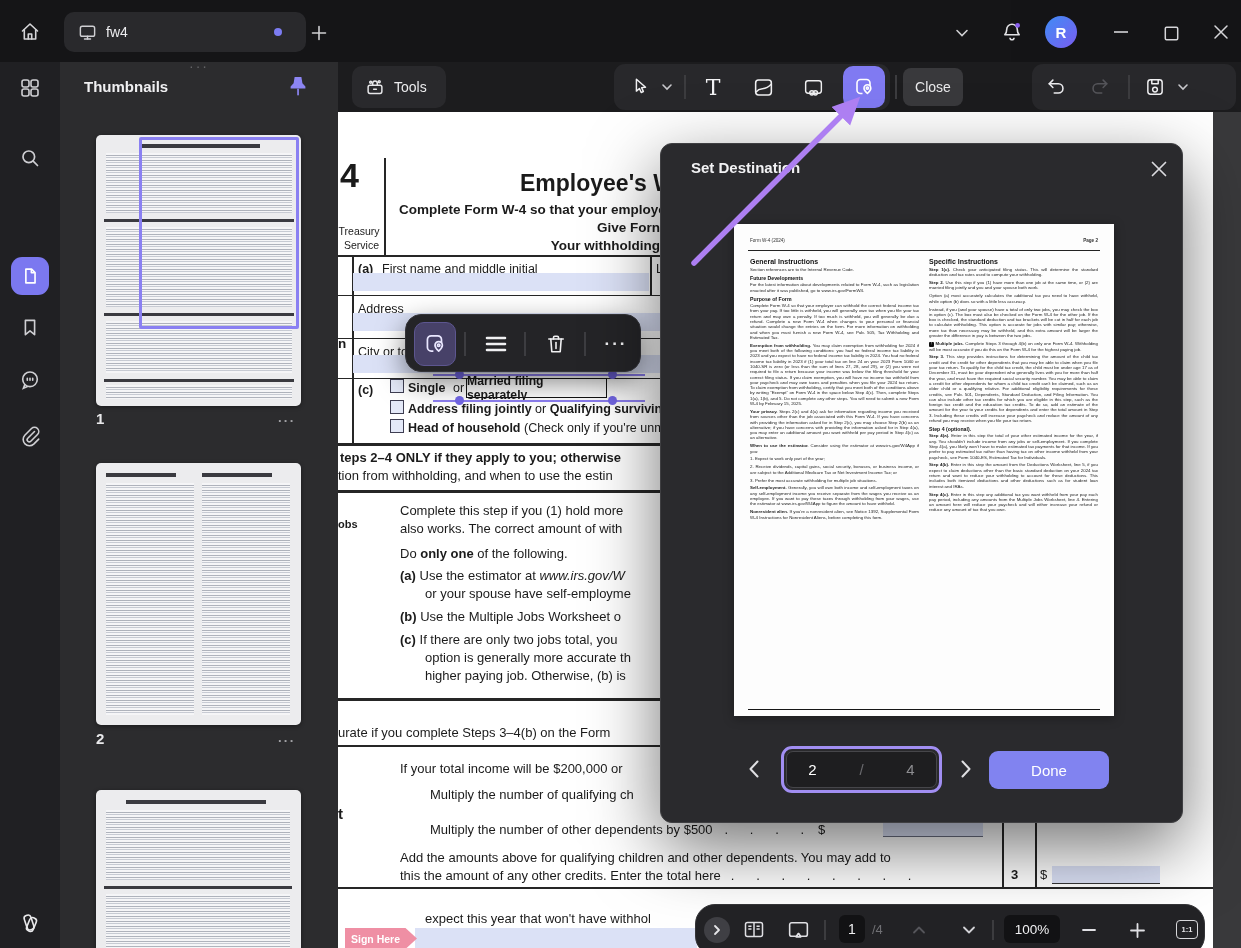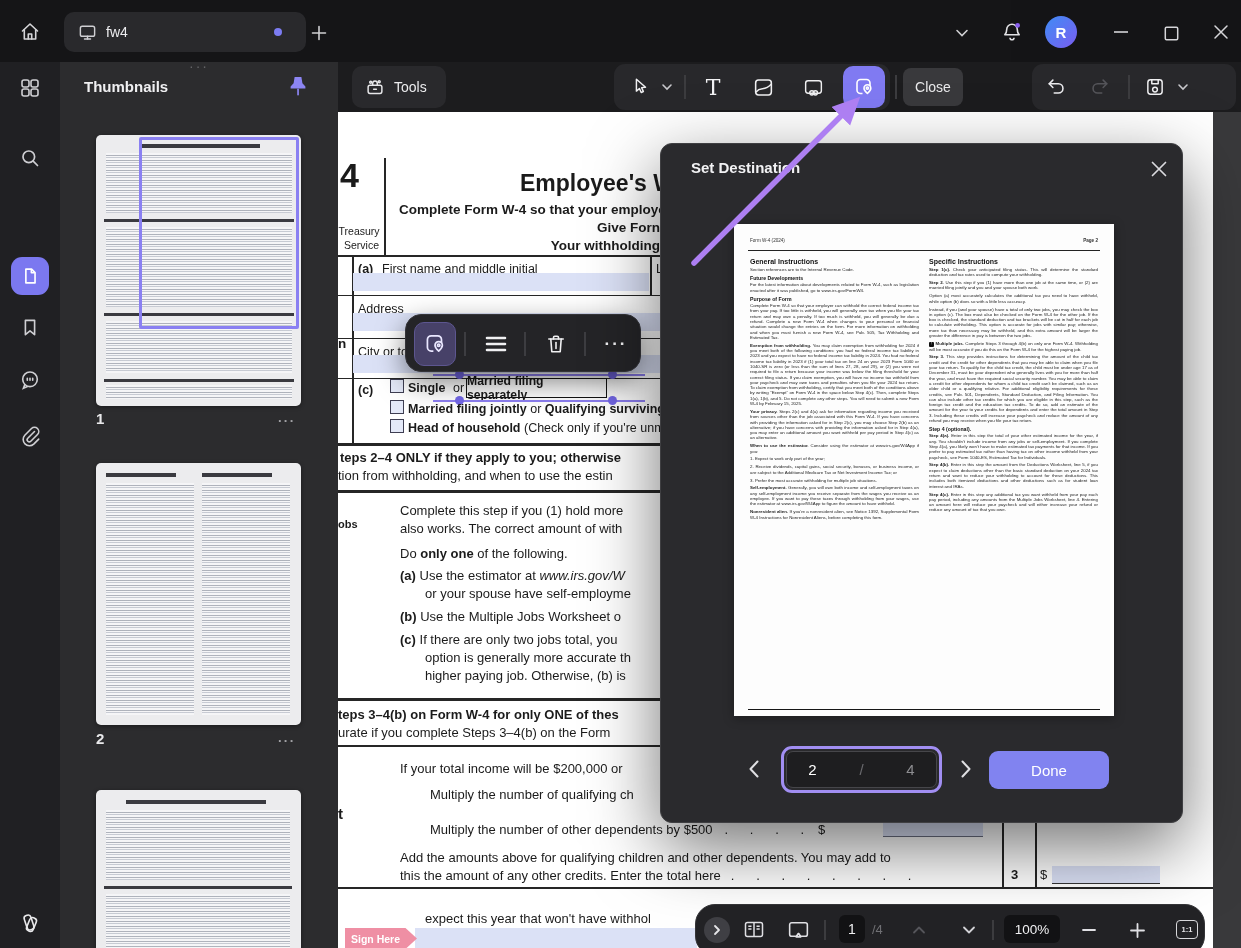--- a/index.html
+++ b/index.html
@@ -370,42 +370,41 @@
       <span>Married filing separately</span>
     </div>
   <div class="sel-line" style="left:95px;top:262px;width:212px"></div>
   <div class="sel-line" style="left:95px;top:288px;width:212px"></div>
   <div class="sel-dot" style="left:117px;top:258px"></div>
   <div class="sel-dot" style="left:270px;top:258px"></div>
   <div class="sel-dot" style="left:117px;top:284px"></div>
   <div class="sel-dot" style="left:270px;top:284px"></div>
 
   <div class="cbx" style="left:52px;top:288px"></div>
-  <div class="dt s12" style="left:70px;top:290px"><span class="b">Married filing jointly</span><span> or </span><span class="b">Qualifying surviving spo</span></div>
+  <div class="dt s12" style="left:70px;top:290px"><span class="b">Address filing jointly</span><span> or </span><span class="b">Qualifying surviving spo</span></div>
   <div class="cbx" style="left:52px;top:307px"></div>
   <div class="dt s12" style="left:70px;top:309px"><span class="b">Head of household</span><span> (Check only if you're unmarrie</span></div>
 
   <div class="hl" style="left:0;top:331px;width:680px;height:2.5px"></div>
   <div class="dt b" style="left:2px;top:338px">teps 2–4 ONLY if they apply to you; otherwise</div>
   <div class="dt" style="left:0;top:356px">tion from withholding, and when to use the estin</div>
   <div class="hl" style="left:0;top:378px;width:680px;height:2.5px"></div>
 
   <div class="dt b" style="left:0;top:406px;font-size:11px">obs</div>
   <div class="dt" style="left:62px;top:391px">Complete this step if you (1) hold more</div>
   <div class="dt" style="left:62px;top:409px">also works. The correct amount of with</div>
   <div class="dt" style="left:62px;top:434px"><span>Do </span><span class="b">only one</span><span> of the following.</span></div>
   <div class="dt" style="left:62px;top:456px"><span class="b">(a)</span>&nbsp;<span>Use the estimator at </span><span class="it">www.irs.gov/W</span></div>
   <div class="dt" style="left:87px;top:474px">or your spouse have self-employme</div>
   <div class="dt" style="left:62px;top:497px"><span class="b">(b)</span>&nbsp;<span>Use the Multiple Jobs Worksheet o</span></div>
   <div class="dt" style="left:62px;top:520px"><span class="b">(c)</span>&nbsp;<span>If there are only two jobs total, you</span></div>
   <div class="dt" style="left:87px;top:538px">option is generally more accurate th</div>
   <div class="dt" style="left:87px;top:556px">higher paying job. Otherwise, (b) is</div>
 
   <div class="hl" style="left:0;top:586px;width:680px;height:2.5px"></div>
-  <div class="dt b" style="left:0;top:595px">teps 3–4(b) on Form W-4 for only ONE of thes</div>
   <div class="dt" style="left:0;top:613px">urate if you complete Steps 3–4(b) on the Form</div>
   <div class="hl" style="left:0;top:633px;width:680px;height:1.5px"></div>
 
   <div class="dt" style="left:62px;top:649px">If your total income will be $200,000 or</div>
   <div class="dt" style="left:92px;top:675px">Multiply the number of qualifying ch</div>
   <div class="dt b" style="left:0;top:693px;font-size:15px">t</div>
   <div class="dt" style="left:92px;top:710px"><span>Multiply the number of other dependents by $500</span><span class="leaders" style="margin-left:12px">.      .      .      .</span><span style="margin-left:14px">$</span></div>
   <div class="field" style="left:545px;top:709px;width:100px;height:16px;border-bottom:1.5px solid #6a6f80"></div>
   <div class="hl" style="left:664px;top:706px;width:1.5px;height:70px"></div>
   <div class="hl" style="left:697px;top:706px;width:1.5px;height:70px"></div>

